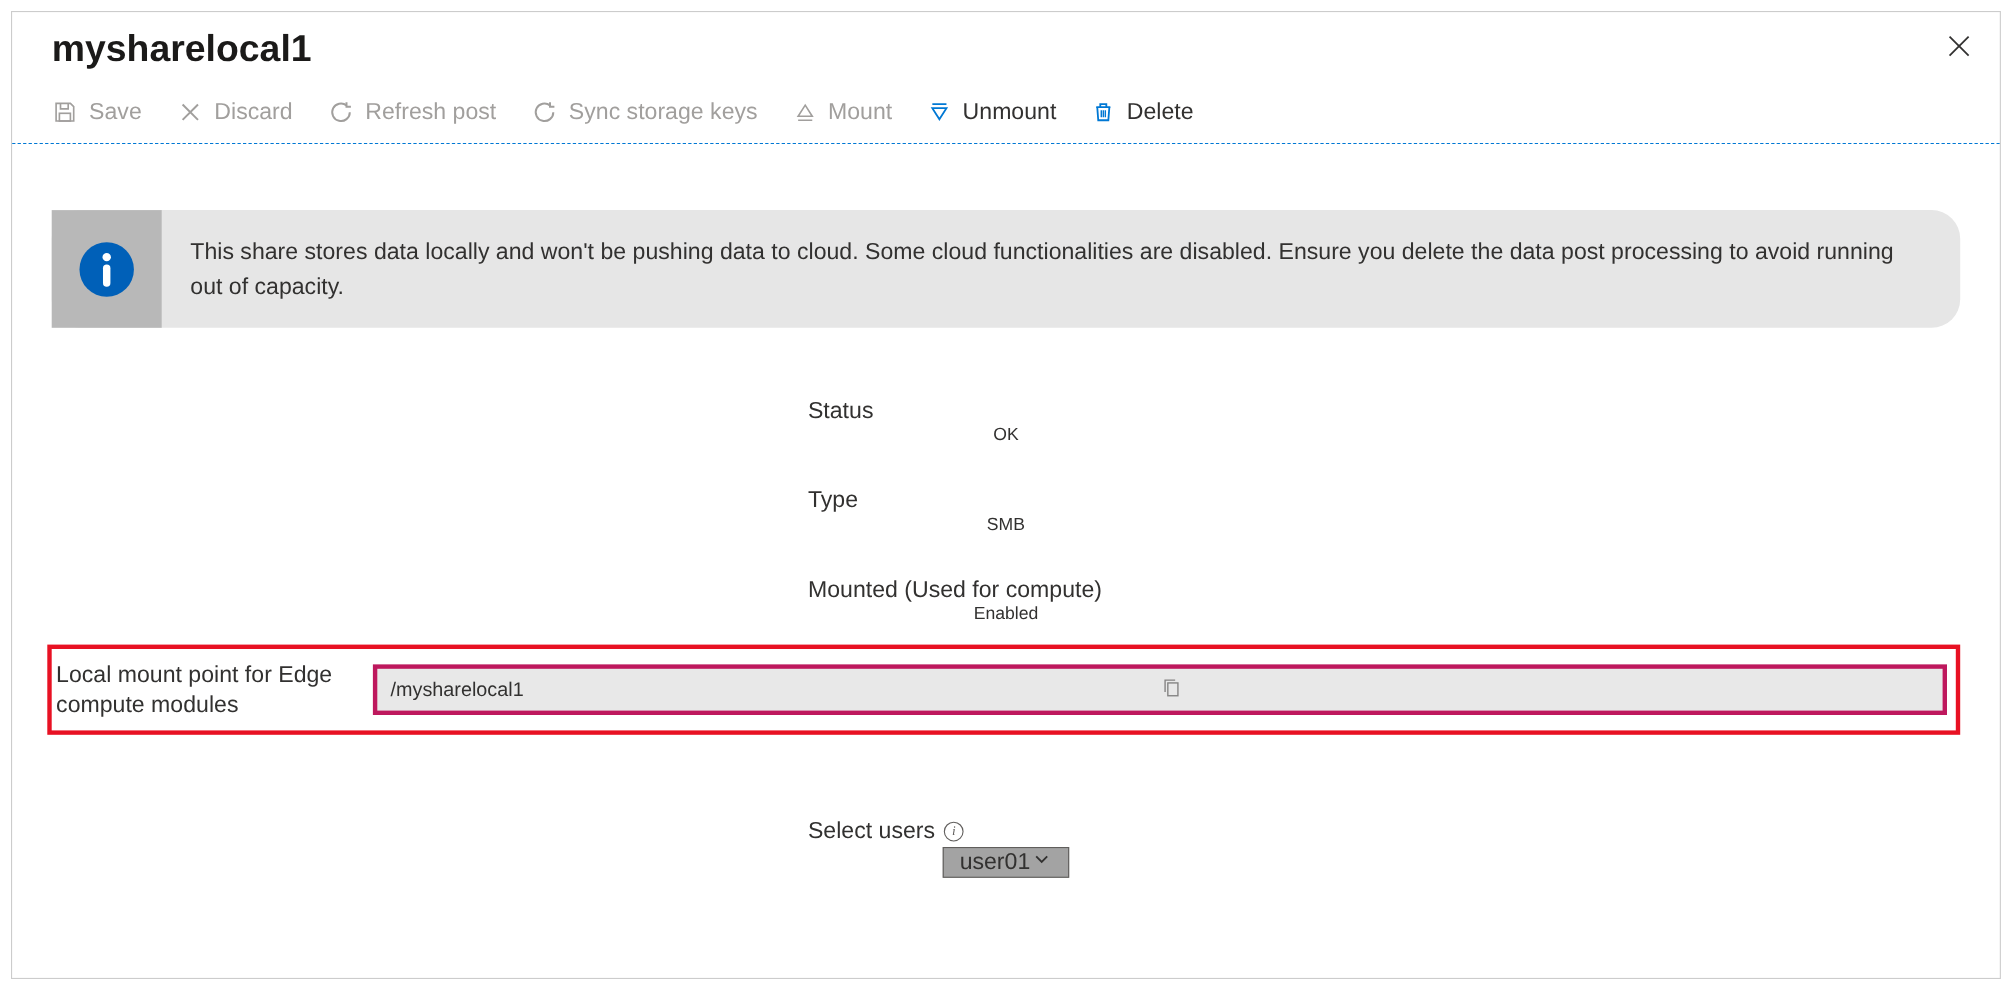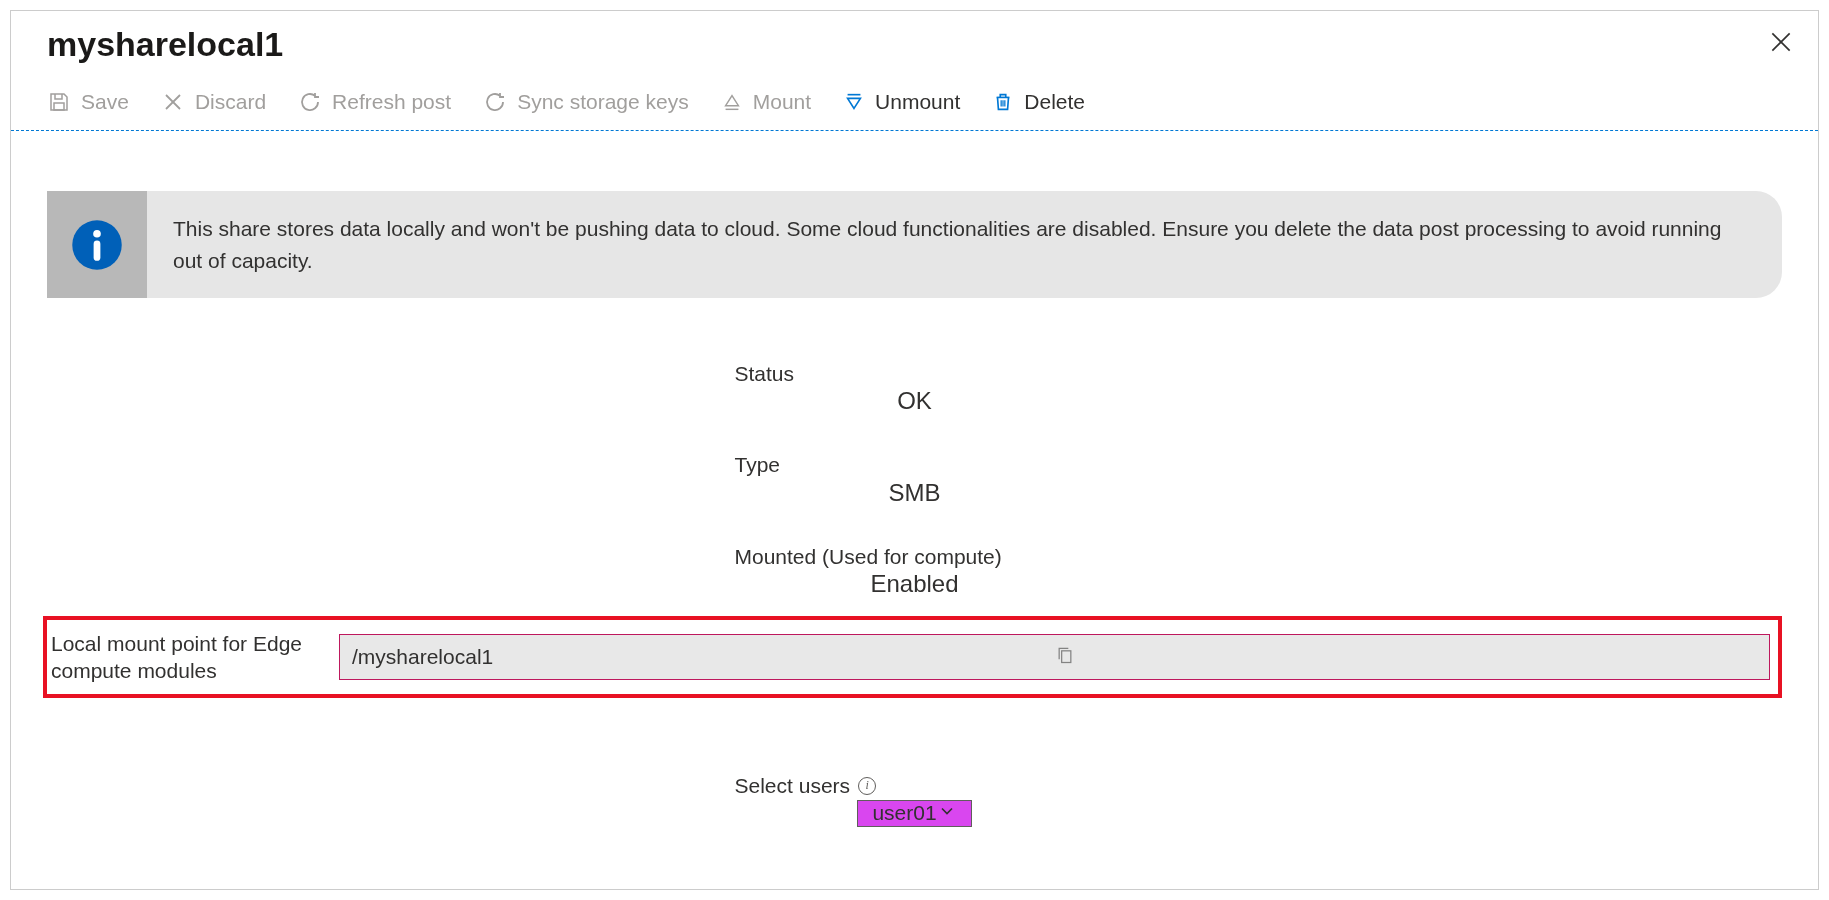--- a/index.html
+++ b/index.html
@@ -86,51 +86,51 @@
     flex-direction: column;
   }
   .field-label {
     width: 360px;
     font-size: 21px;
     color: #323130;
     flex-shrink: 0;
     line-height: 1.3;
   }
   .field-value {
-    font-size: 24px;
+    font-size: 16px;
     color: #323130;
   }
   .highlight-row {
     border: 4px solid #e81123;
     padding: 10px 4px 10px 0;
     margin-left: -4px;
     display: flex;
     align-items: center;
   }
   .highlight-row .field-label { width: 292px; padding-left: 4px; }
   .mount-input-wrap {
     flex: 1;
     display: flex;
     align-items: center;
-    border: 1px solid #be185d;
+    border: 4px solid #be185d;
     background: #e8e8e8;
     height: 46px;
     padding: 0 12px;
-    font-size: 21px;
+    font-size: 18px;
     color: #323130;
     margin-right: 4px;
   }
   .mount-input-wrap span { flex: 1; }
   .copy-icon { cursor: pointer; opacity: 0.55; }
   .select-wrap {
     flex: 1;
     display: flex;
     align-items: center;
     border: 1px solid #605e5c;
-    background: #d946ef;
+    background: #a3a3a3;
     height: 46px;
     padding: 0 14px;
     font-size: 21px;
     color: #323130;
     cursor: pointer;
   }
   .select-wrap span:first-child { flex: 1; }
   .label-with-info { display: flex; align-items: center; gap: 8px; margin-top: 42px; }
   .info-circle {
     width: 18px; height: 18px;

